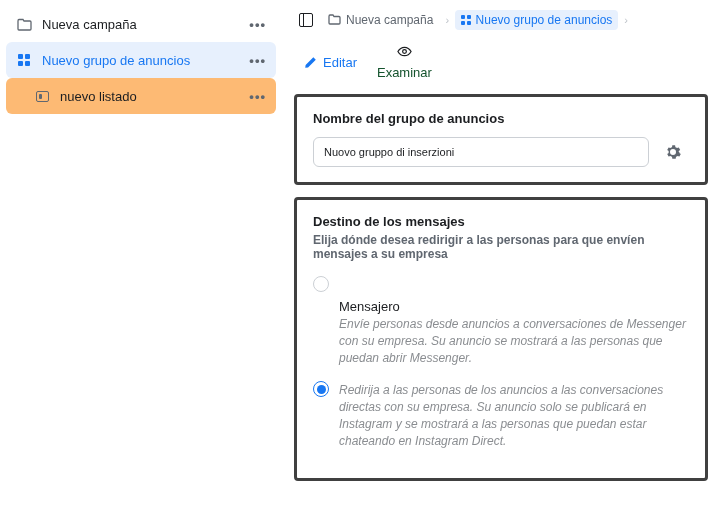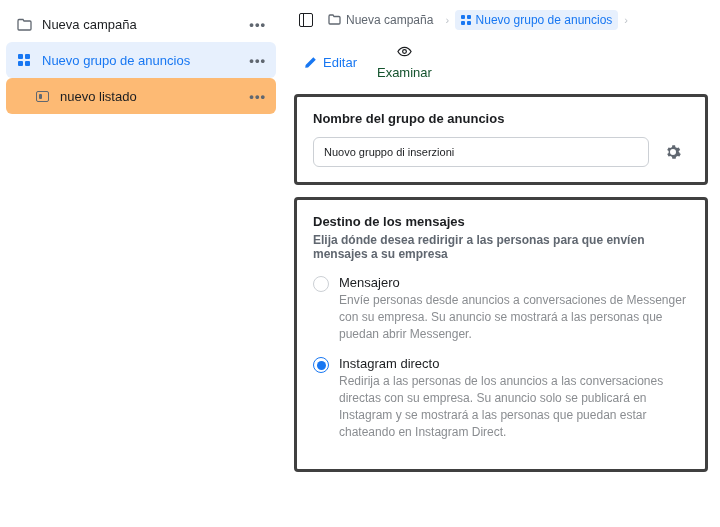--- a/index.html
+++ b/index.html
@@ -44,22 +44,22 @@
 .card-sub { color: #606770; font-size: 12px; margin-bottom: 14px; margin-top: -6px; font-weight: bold; }
 .name-row { display: flex; gap: 8px; align-items: center; }
 .text-input { flex: 1; border: 1px solid #ccd0d5; border-radius: 6px; padding: 8px 10px; font-size: 11px; color: #1c1e21; }
 .gear-btn { width: 32px; height: 32px; display: flex; align-items: center; justify-content: center; color: #606770; cursor: pointer; }
 
 .radio-row { display: flex; gap: 10px; margin-bottom: 4px; cursor: pointer; }
 .radio { width: 16px; height: 16px; border: 1.5px solid #ccd0d5; border-radius: 50%; flex-shrink: 0; margin-top: 1px; position: relative; }
 .radio.checked { border-color: #1877f2; }
 .radio.checked::after { content: ""; position: absolute; inset: 2.5px; background: #1877f2; border-radius: 50%; }
 .radio-body { flex: 1; }
-.radio-label { font-size: 13px; color: #1c1e21; }
-.radio-desc { font-size: 12px; color: #8a8d91; margin-top: 2px; margin-bottom: 10px; line-height: 1.4; }
+.radio-label { font-size: 13px; color: #1c1e21; margin-top: 24px; }
+.radio-desc { font-size: 12px; color: #8a8d91; margin-top: 2px; margin-bottom: 10px; line-height: 1.4; font-style: italic; }
 </style>
 </head>
 <body>
 
 <div class="sidebar">
   <div class="side-item campaign">
     <span class="side-icon">
       <svg width="15" height="13" class="folder-svg">
           <path d="M1 3 L1 11 Q1 12 2 12 L13 12 Q14 12 14 11 L14 4 Q14 3 13 3 L7 3 L6 1.5 L2 1.5 Q1 1.5 1 3 Z"></path>
         </svg>
@@ -149,19 +149,18 @@
       <div class="radio-body">
         <div class="radio-label">Mensajero</div>
         <div class="radio-desc">Envíe personas desde anuncios a conversaciones de Messenger con su empresa. Su anuncio se mostrará a las personas que puedan abrir Messenger.</div>
       </div>
     </div>
 
 
     <div class="radio-row">
       <div class="radio checked"></div>
       <div class="radio-body">
-        <div class="radio-label">Instagram directo</div>
         <div class="radio-desc">Redirija a las personas de los anuncios a las conversaciones directas con su empresa. Su anuncio solo se publicará en Instagram y se mostrará a las personas que puedan estar chateando en Instagram Direct.</div>
       </div>
     </div>
   </div>
 
 </div>
 
 </body></html>

